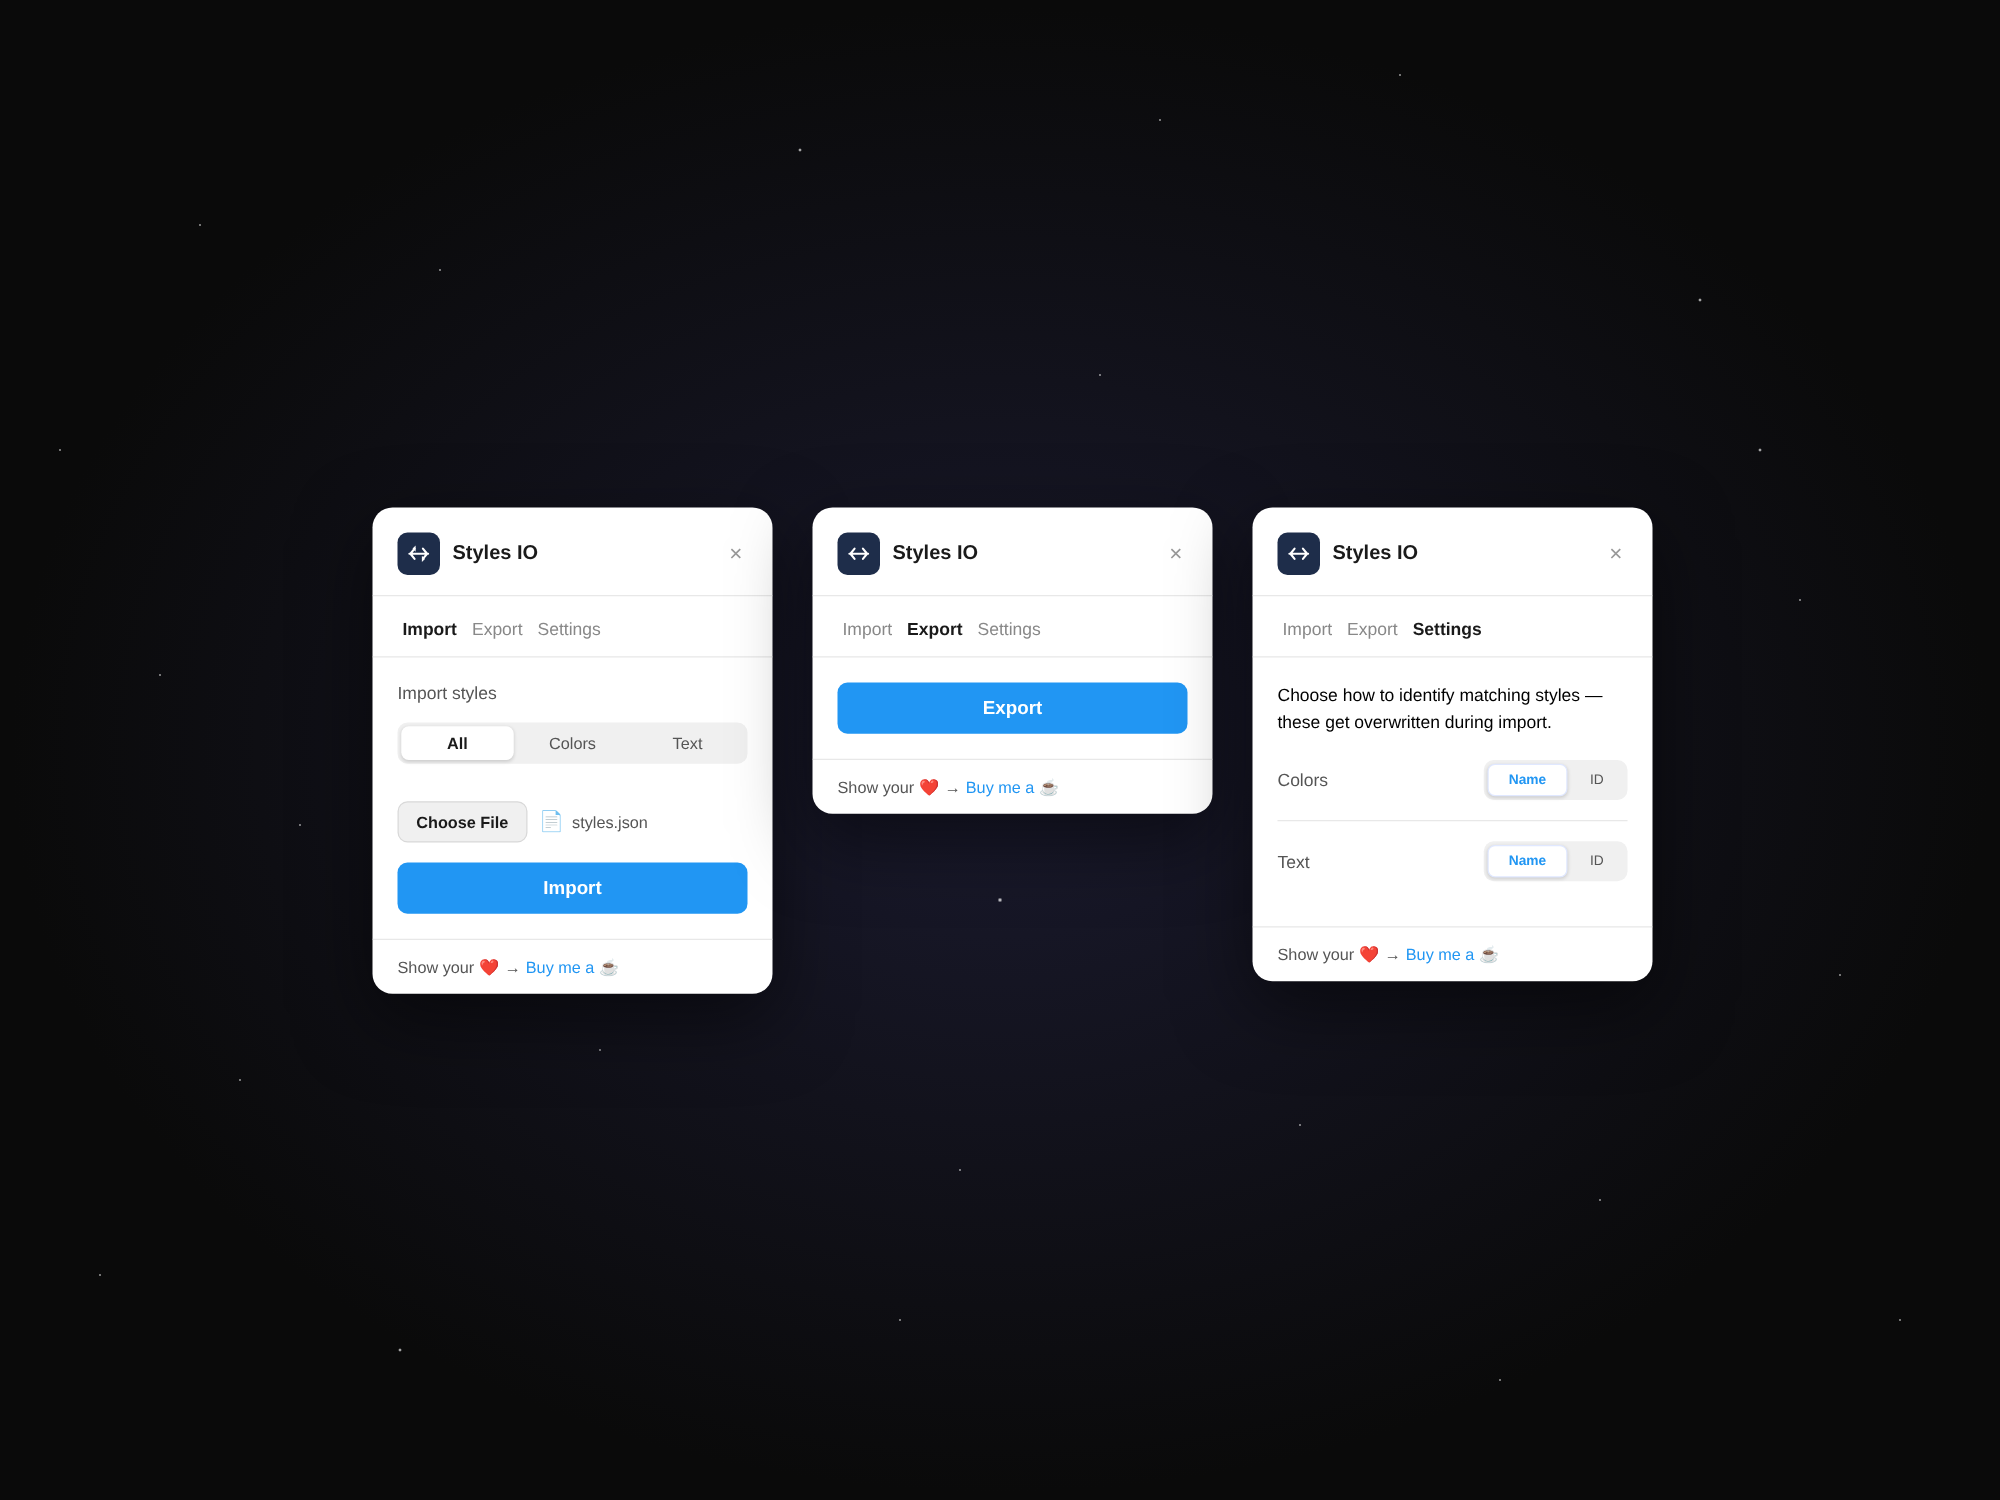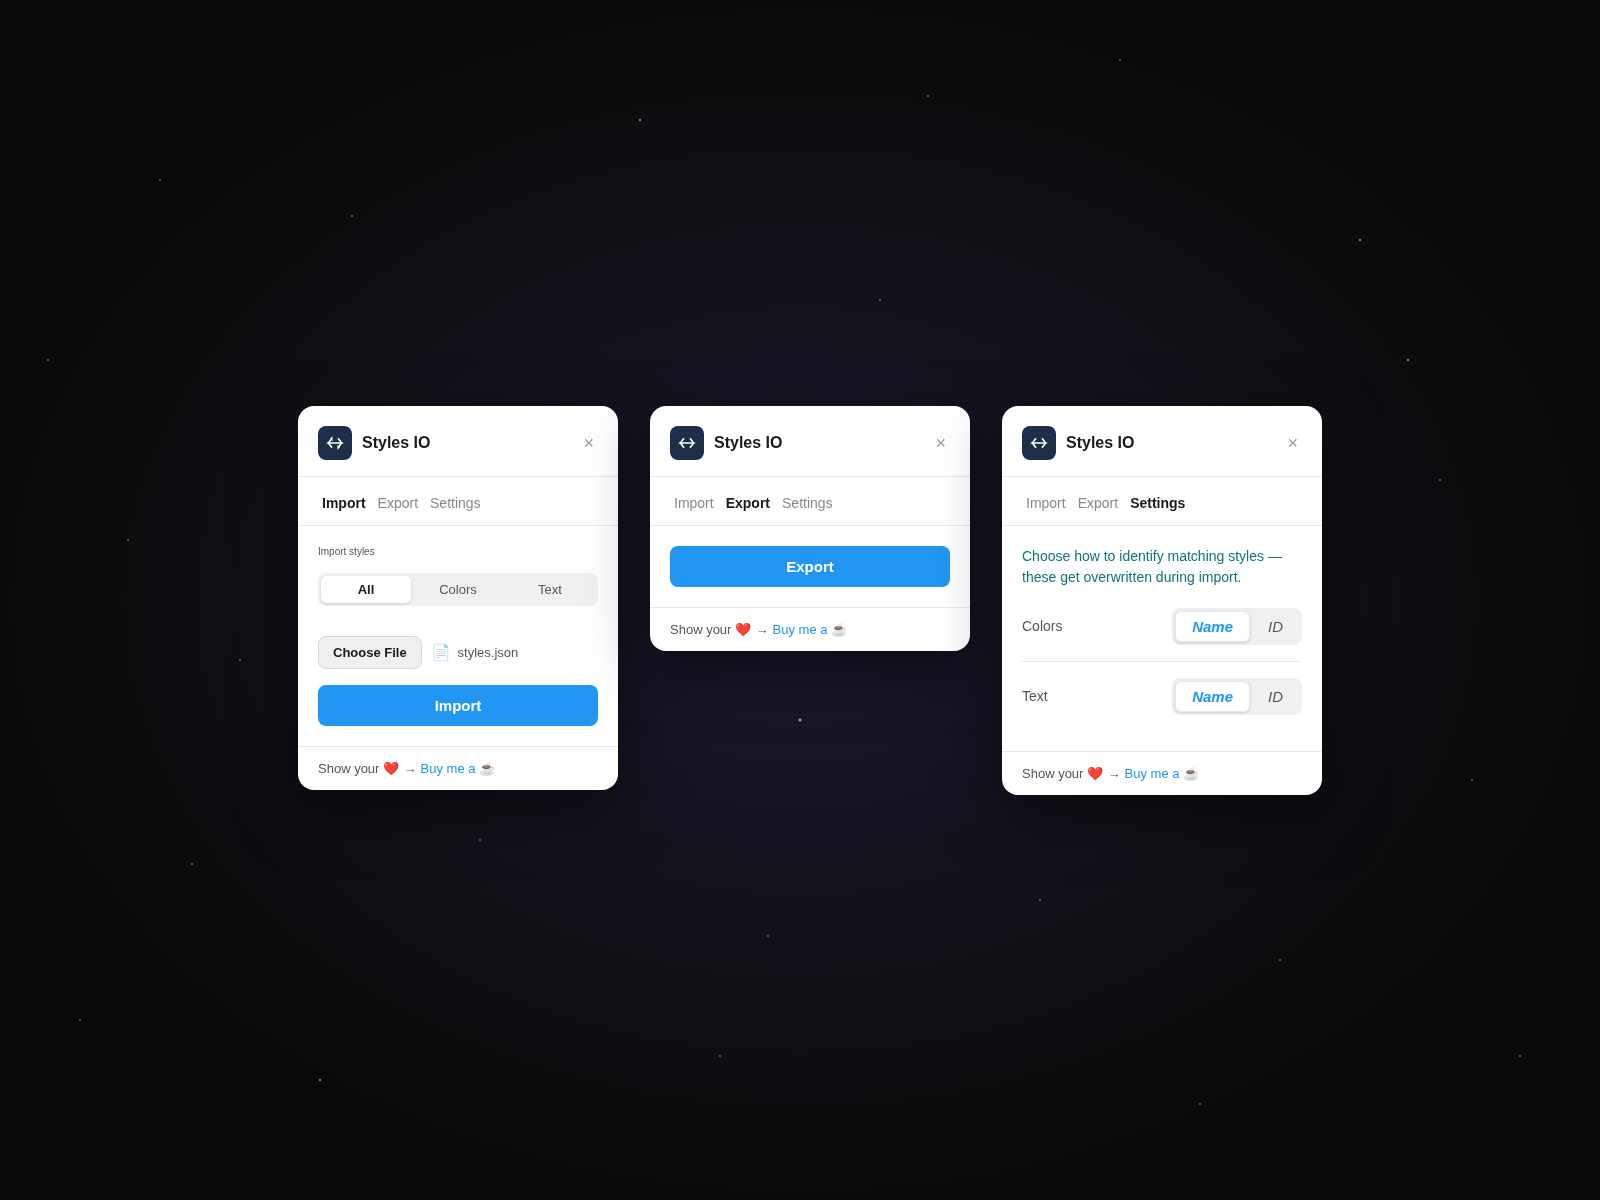--- a/index.html
+++ b/index.html
@@ -144,21 +144,21 @@
     .tab.active {
       font-weight: 700;
       color: #1a1a1a;
     }
 
     .panel-body {
       padding: 20px;
     }
 
     .section-title {
-      font-size: 10px;
+      font-size: 14px;
       color: #555;
       margin-bottom: 16px;
     }
 
     
     .filter-group {
       display: flex;
       background: #f0f0f0;
       border-radius: 8px;
       padding: 3px;
@@ -249,21 +249,21 @@
     }
 
     
     .export-section {
       padding-bottom: 40px;
     }
 
     
     .settings-desc {
       font-size: 14px;
-      color: #0f766e;
+      color: #000000;
       line-height: 1.5;
       margin-bottom: 20px;
     }
 
     .settings-row {
       display: flex;
       align-items: center;
       justify-content: space-between;
       margin-bottom: 16px;
     }
@@ -278,27 +278,26 @@
       background: #f0f0f0;
       border-radius: 8px;
       padding: 3px;
       gap: 2px;
     }
 
     .toggle-btn {
       padding: 6px 16px;
       border: none;
       border-radius: 6px;
-      font-size: 15px;
+      font-size: 11px;
       cursor: pointer;
       font-family: inherit;
       background: transparent;
       color: #555;
       font-weight: 500;
-      font-style: italic;
     }
 
     .toggle-btn.active {
       background: #ffffff;
       color: #2196f3;
       box-shadow: 0 1px 3px rgba(0,0,0,0.15);
       font-weight: 600;
       border: 1px solid #e0e8ff;
     }
 

